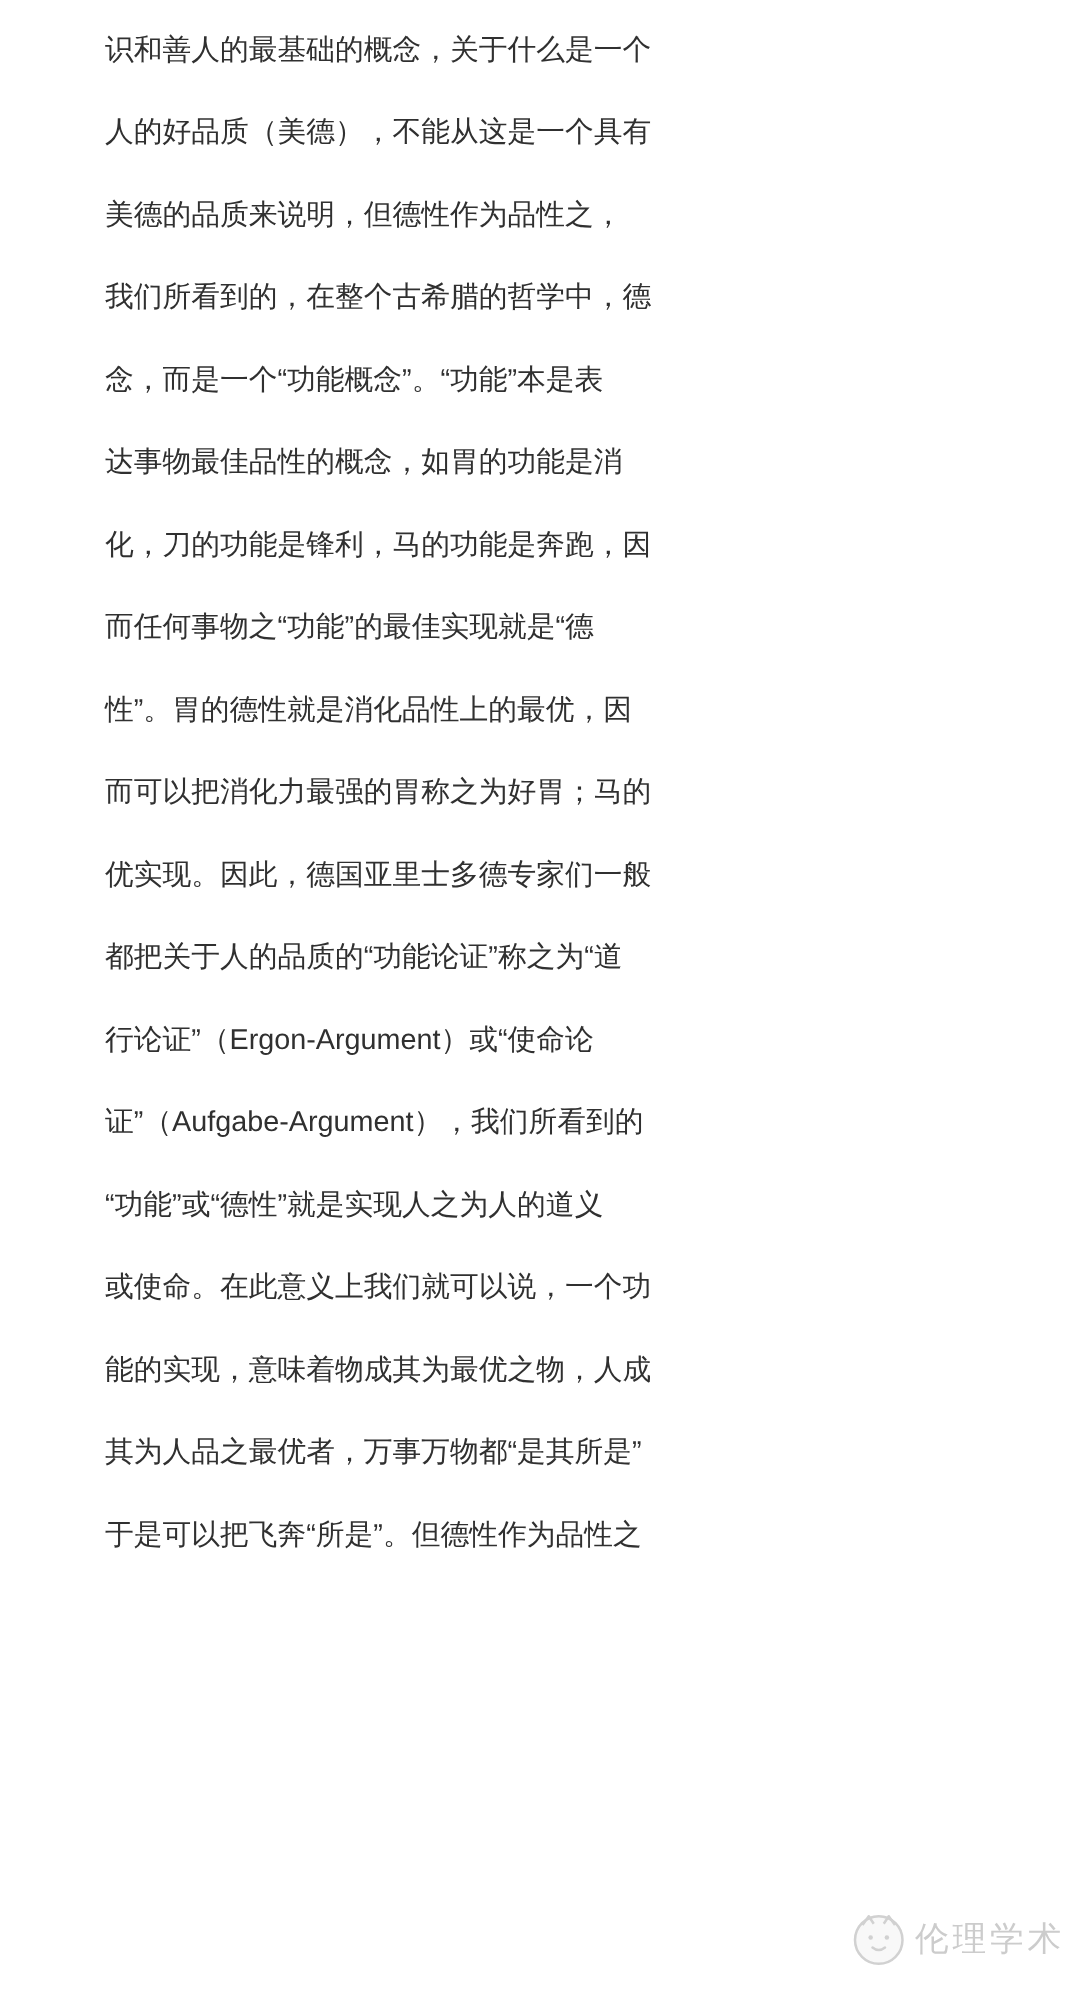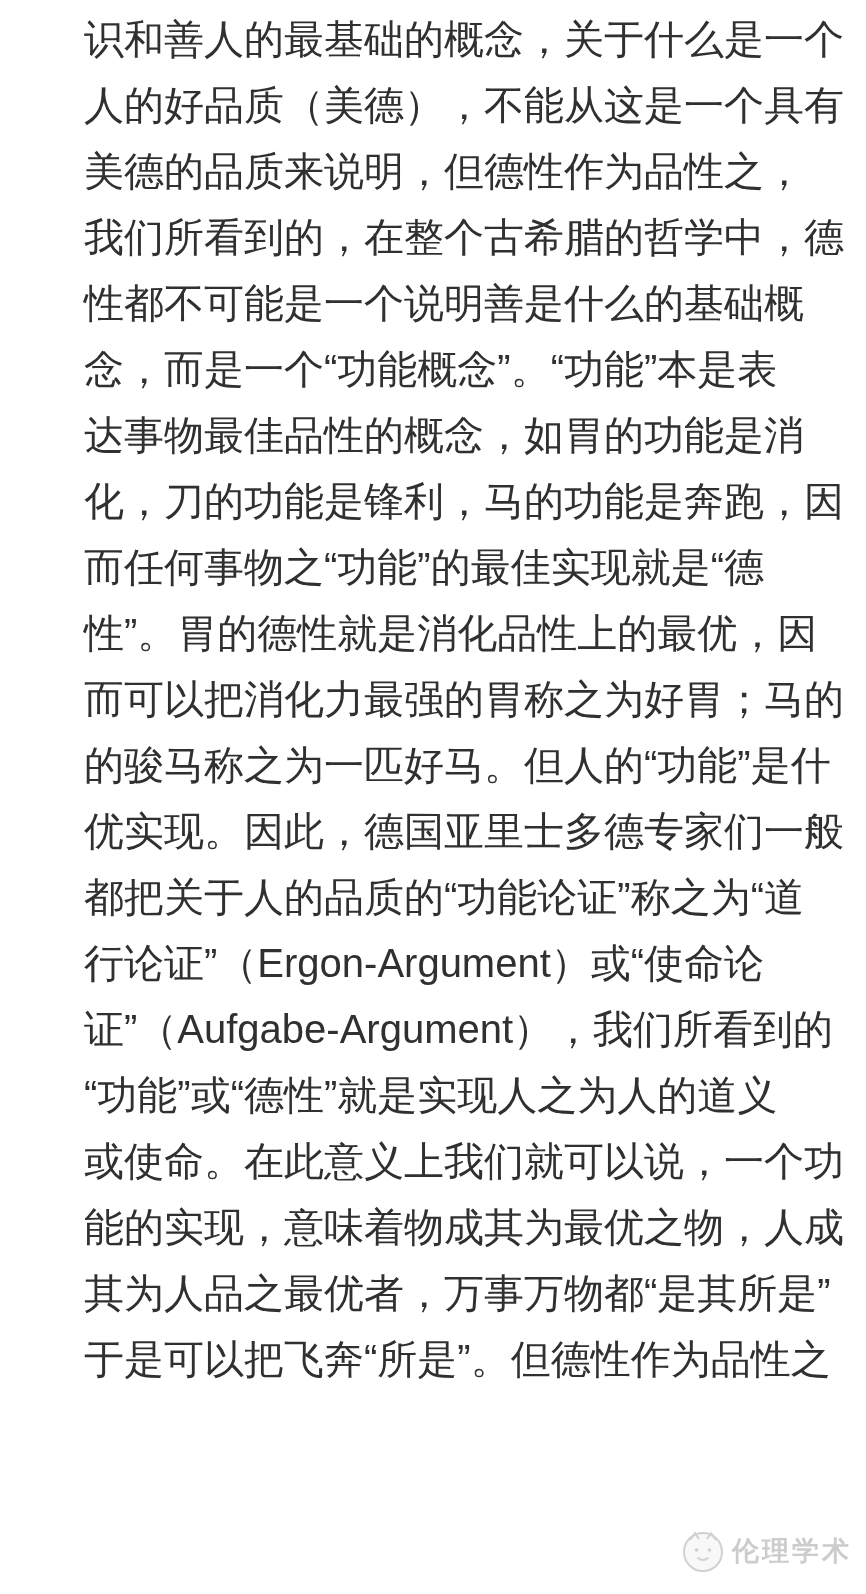--- a/index.html
+++ b/index.html
@@ -16,21 +16,21 @@
   }
   .article {
     position: absolute;
     top: 6px;
     left: 84px;
     right: 84px;
   }
   .tline {
     height: 66px;
     line-height: 66px;
-    font-size: 40px;
+    font-size: 23px;
     color: #303030;
     white-space: nowrap;
     text-align: justify;
     text-align-last: justify;
     -moz-text-align-last: justify;
     font-weight: 400;
   }
   
   .tline::after {
     content: "";
@@ -41,21 +41,20 @@
   }
   .watermark {
     position: absolute;
     right: 14px;
     bottom: 20px;
     display: flex;
     align-items: center;
     gap: 6px;
     opacity: 0.85;
     pointer-events: none;
-    font-weight: bold;
   }
   .watermark-text {
     font-size: 27px;
     letter-spacing: 3px;
     color: #c4c4c4;
     line-height: 1;
     white-space: nowrap;
   }
   .watermark-logo {
     width: 46px;
@@ -64,28 +63,26 @@
   }
 </style>
 </head>
 <body>
 
 <div class="article">
   <div class="tline">识和善人的最基础的概念，关于什么是一个</div>
   <div class="tline">人的好品质（美德），不能从这是一个具有</div>
   <div class="tline">美德的品质来说明，但德性作为品性之，</div>
   <div class="tline">我们所看到的，在整个古希腊的哲学中，德</div>
-  <div class="tline">性都不可能是一个说明善是什么的基础概</div>
   <div class="tline">念，而是一个“功能概念”。“功能”本是表</div>
   <div class="tline">达事物最佳品性的概念，如胃的功能是消</div>
   <div class="tline">化，刀的功能是锋利，马的功能是奔跑，因</div>
   <div class="tline">而任何事物之“功能”的最佳实现就是“德</div>
   <div class="tline">性”。胃的德性就是消化品性上的最优，因</div>
   <div class="tline">而可以把消化力最强的胃称之为好胃；马的</div>
-  <div class="tline">的骏马称之为一匹好马。但人的“功能”是什</div>
   <div class="tline">优实现。因此，德国亚里士多德专家们一般</div>
   <div class="tline">都把关于人的品质的“功能论证”称之为“道</div>
   <div class="tline">行论证”（Ergon-Argument）或“使命论</div>
   <div class="tline">证”（Aufgabe-Argument），我们所看到的</div>
   <div class="tline">“功能”或“德性”就是实现人之为人的道义</div>
   <div class="tline">或使命。在此意义上我们就可以说，一个功</div>
   <div class="tline">能的实现，意味着物成其为最优之物，人成</div>
   <div class="tline">其为人品之最优者，万事万物都“是其所是”</div>
   <div class="tline">于是可以把飞奔“所是”。但德性作为品性之</div>
 </div>

